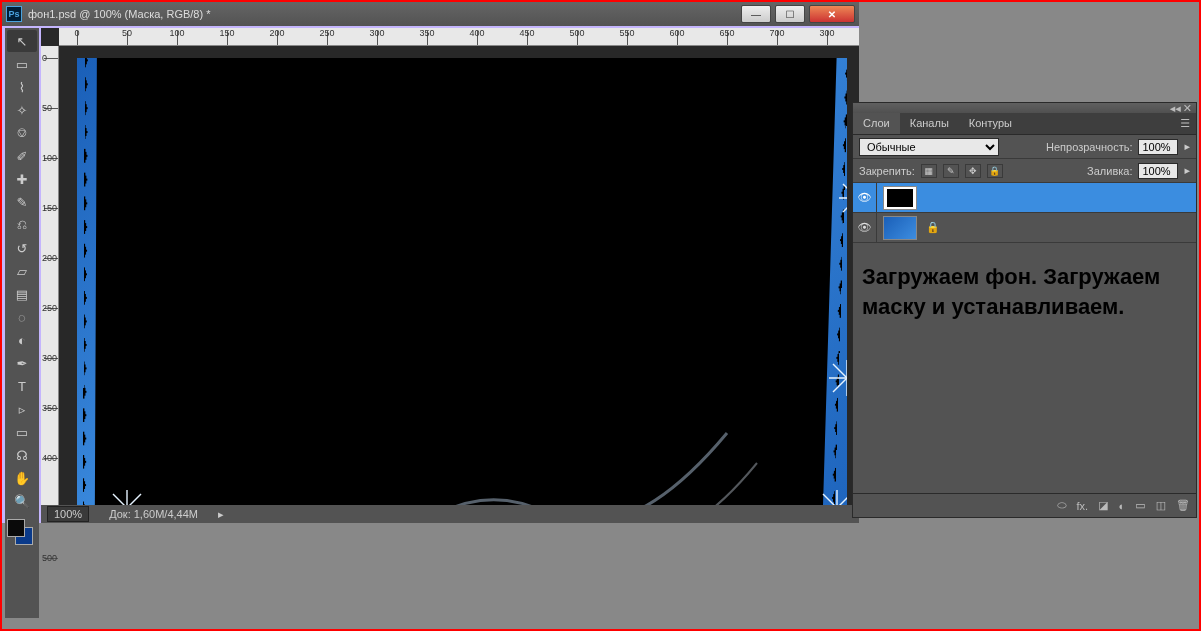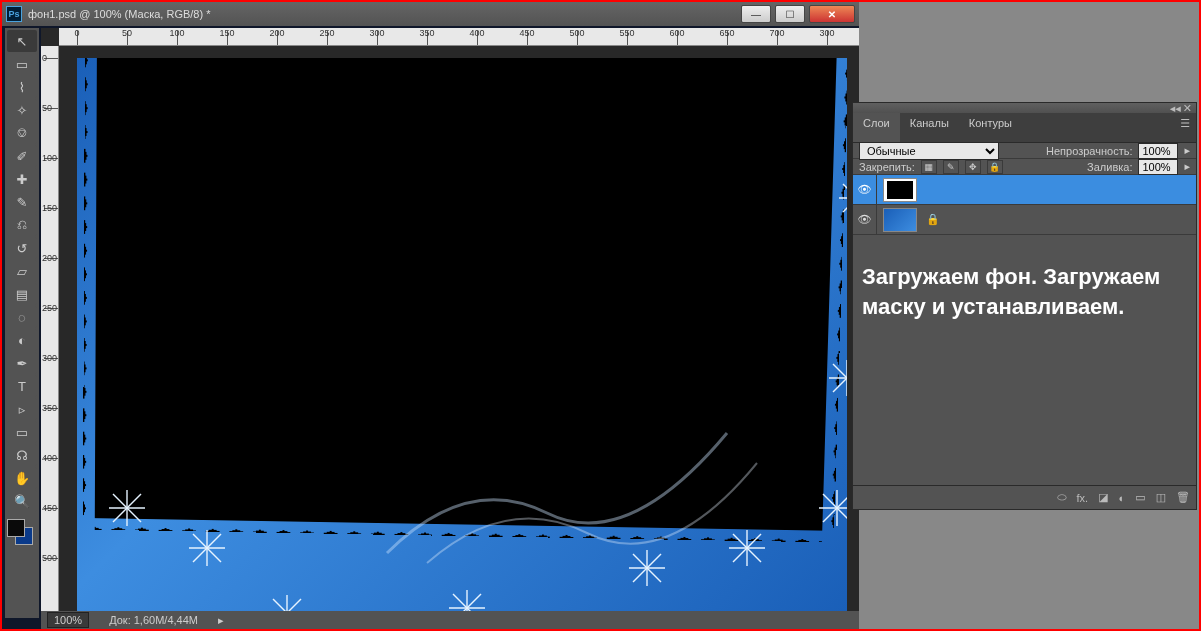--- a/index.html
+++ b/index.html
@@ -1,18 +1,18 @@
 <!DOCTYPE html>
 <html><head>
 <meta charset="utf-8">
 <style>
 * { margin: 0; padding: 0; box-sizing: border-box; font-family: Tahoma, Arial, sans-serif; font-size: 11px; }
 body { background: #888; width: 1201px; height: 631px; overflow: hidden; border: 2px solid red; position: relative; }
 
-.app-window { position: absolute; left: 0; top: 0; width: 857px; height: 627px; background: #0f172a; }
+.app-window { position: absolute; left: 0; top: 0; width: 857px; height: 521px; background: #c4b5fd; }
 .title-bar { height: 24px; background: linear-gradient(#656565,#535353); display: flex; align-items: center; padding: 0 4px; color: #ddd; }
 .title-bar .ps-icon { width: 16px; height: 16px; background: #001e36; border: 1px solid #4aa3df; display: flex; align-items: center; justify-content: center; color: #4aa3df; font-size: 9px; font-weight: bold; margin-right: 6px; }
 .title-bar .title-text { flex: 1; }
 .win-btns { display: flex; gap: 4px; }
 .win-btn { width: 30px; height: 18px; border: 1px solid #444; background: linear-gradient(#eee,#ccc); border-radius: 2px; display: flex; align-items: center; justify-content: center; font-size: 10px; color: #333; }
 .win-btn.close { width: 46px; background: linear-gradient(#e85,#c33); color: #fff; }
 .win-btn.close::after { content:"✕"; font-weight:bold; }
 .win-btn.min::after{content:"—";}
 .win-btn.max::after{content:"☐";}
 
@@ -35,41 +35,41 @@
 .scallop-l { position: absolute; left: -12px; top: 0; bottom: 0; width: 24px; background: repeating-radial-gradient(circle at 24px 12px, #000 0 11px, transparent 11px 24px); background-size: 24px 24px; }
 .scallop-r { position: absolute; right: -12px; top: 0; bottom: 0; width: 24px; background: repeating-radial-gradient(circle at 0 12px, #000 0 11px, transparent 11px 24px); background-size: 24px 24px; }
 .mask-shape { transform: perspective(1000px) rotateX(-2deg) rotateZ(1deg); transform-origin: top center; }
 .swirl { position: absolute; bottom: 40px; right: 80px; width: 400px; height: 200px; opacity: 0.6; }
 
 .status-bar { position: absolute; left: 39px; right: 0; bottom: 0; height: 18px; background: #535353; display: flex; align-items: center; color: #ccc; padding: 0 6px; font-size: 11px; gap: 20px; }
 .status-bar .zoom { background: #3a3a3a; padding: 1px 6px; border: 1px solid #222; }
 
 .layers-panel { position: absolute; left: 850px; top: 100px; width: 345px; background: #535353; border: 1px solid #2a2a2a; }
 .panel-header { height: 10px; background: linear-gradient(#606060,#505050); display: flex; justify-content: flex-end; align-items: center; padding: 0 4px; color: #bbb; font-size: 9px; gap: 2px;}
-.panel-tabs { height: 30px; background: #3e3e3e; display: flex; border-bottom: 1px solid #2a2a2a; }
+.panel-tabs { height: 22px; background: #3e3e3e; display: flex; border-bottom: 1px solid #2a2a2a; }
 .tab { padding: 4px 10px; color: #ccc; background: #3e3e3e; cursor: pointer; }
 .tab.active { background: #535353; }
-.opts-row { height: 16px; display: flex; align-items: center; padding: 2px 6px; gap: 6px; color: #ccc; border-bottom: 1px solid #3a3a3a; }
+.opts-row { height: 24px; display: flex; align-items: center; padding: 2px 6px; gap: 6px; color: #ccc; border-bottom: 1px solid #3a3a3a; }
 .opts-row select, .opts-row input { background: #e8e8e8; border: 1px solid #2a2a2a; font-size: 11px; padding: 1px 3px; }
 .tiny-btn { width: 16px; height: 14px; border: 1px solid #3a3a3a; display: inline-flex; align-items: center; justify-content: center; background: #535353; color: #ccc; font-size: 9px; }
 .layer-list { background: #535353; }
 .layer-row { height: 30px; display: flex; align-items: center; border-bottom: 1px solid #3a3a3a; color: #ddd; }
 .layer-row.sel { background: #3b8de0; color: #fff; }
 .eye-col { width: 24px; display: flex; justify-content: center; border-right: 1px solid #3a3a3a; height: 100%; align-items: center; }
 .thumb { width: 34px; height: 24px; background: #fff; margin: 0 6px; border: 1px solid #888; display: flex; align-items: center; justify-content: center; overflow: hidden;}
 .thumb.mask { background: #fff; }
 .thumb.mask .m { width: 26px; height: 18px; background: #000; }
 .thumb.bg { background: linear-gradient(135deg,#1a5fb8,#3d8de0); }
 .layer-name { flex: 1; }
 .lock-icon { width: 20px; text-align: center; color: #ccc; }
 .layer-empty { height: 250px; }
 .panel-footer { height: 24px; border-top: 1px solid #2a2a2a; display: flex; justify-content: flex-end; align-items: center; padding: 0 6px; gap: 10px; color: #bbb; font-size: 11px; }
 .panel-footer span { cursor: pointer; }
 
-.annotation { position: absolute; left: 856px; top: 256px; width: 330px; color: #ffffff; font-size: 22px; font-family: Arial, sans-serif; font-weight: bold; line-height: 1.35; padding: 4px; }
+.annotation { position: absolute; left: 856px; top: 256px; width: 330px; color: #000000; font-size: 22px; font-family: Arial, sans-serif; font-weight: bold; line-height: 1.35; padding: 4px; }
 
 .tick { position: absolute; bottom: 0; width: 1px; height: 8px; background: #555; }
 .tick.major { height: 14px; }
 .tick-lbl { position: absolute; top: 0; font-size: 9px; color: #333; transform: translateX(-50%); }
 .vtick { position: absolute; right: 0; height: 1px; width: 8px; background: #555; }
 .vtick.major { width: 14px; }
 .vtick-lbl { position: absolute; left: 1px; font-size: 9px; color: #333; writing-mode: initial; transform: translateY(-50%); }
 </style>
 </head>
 <body>

